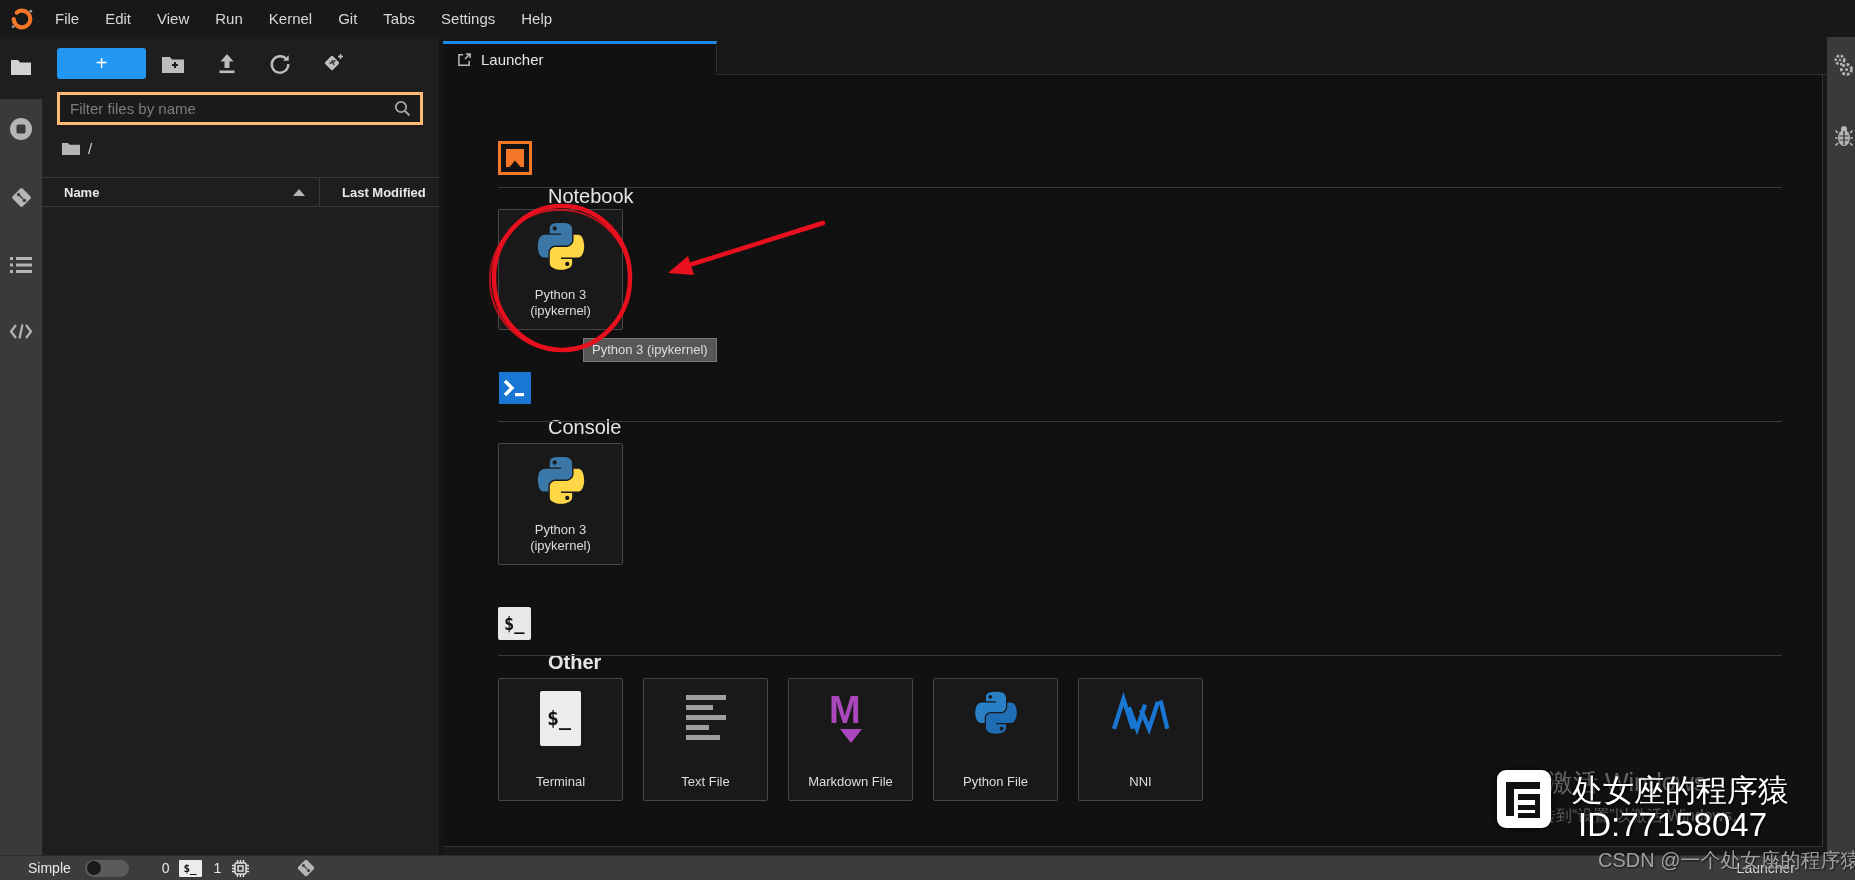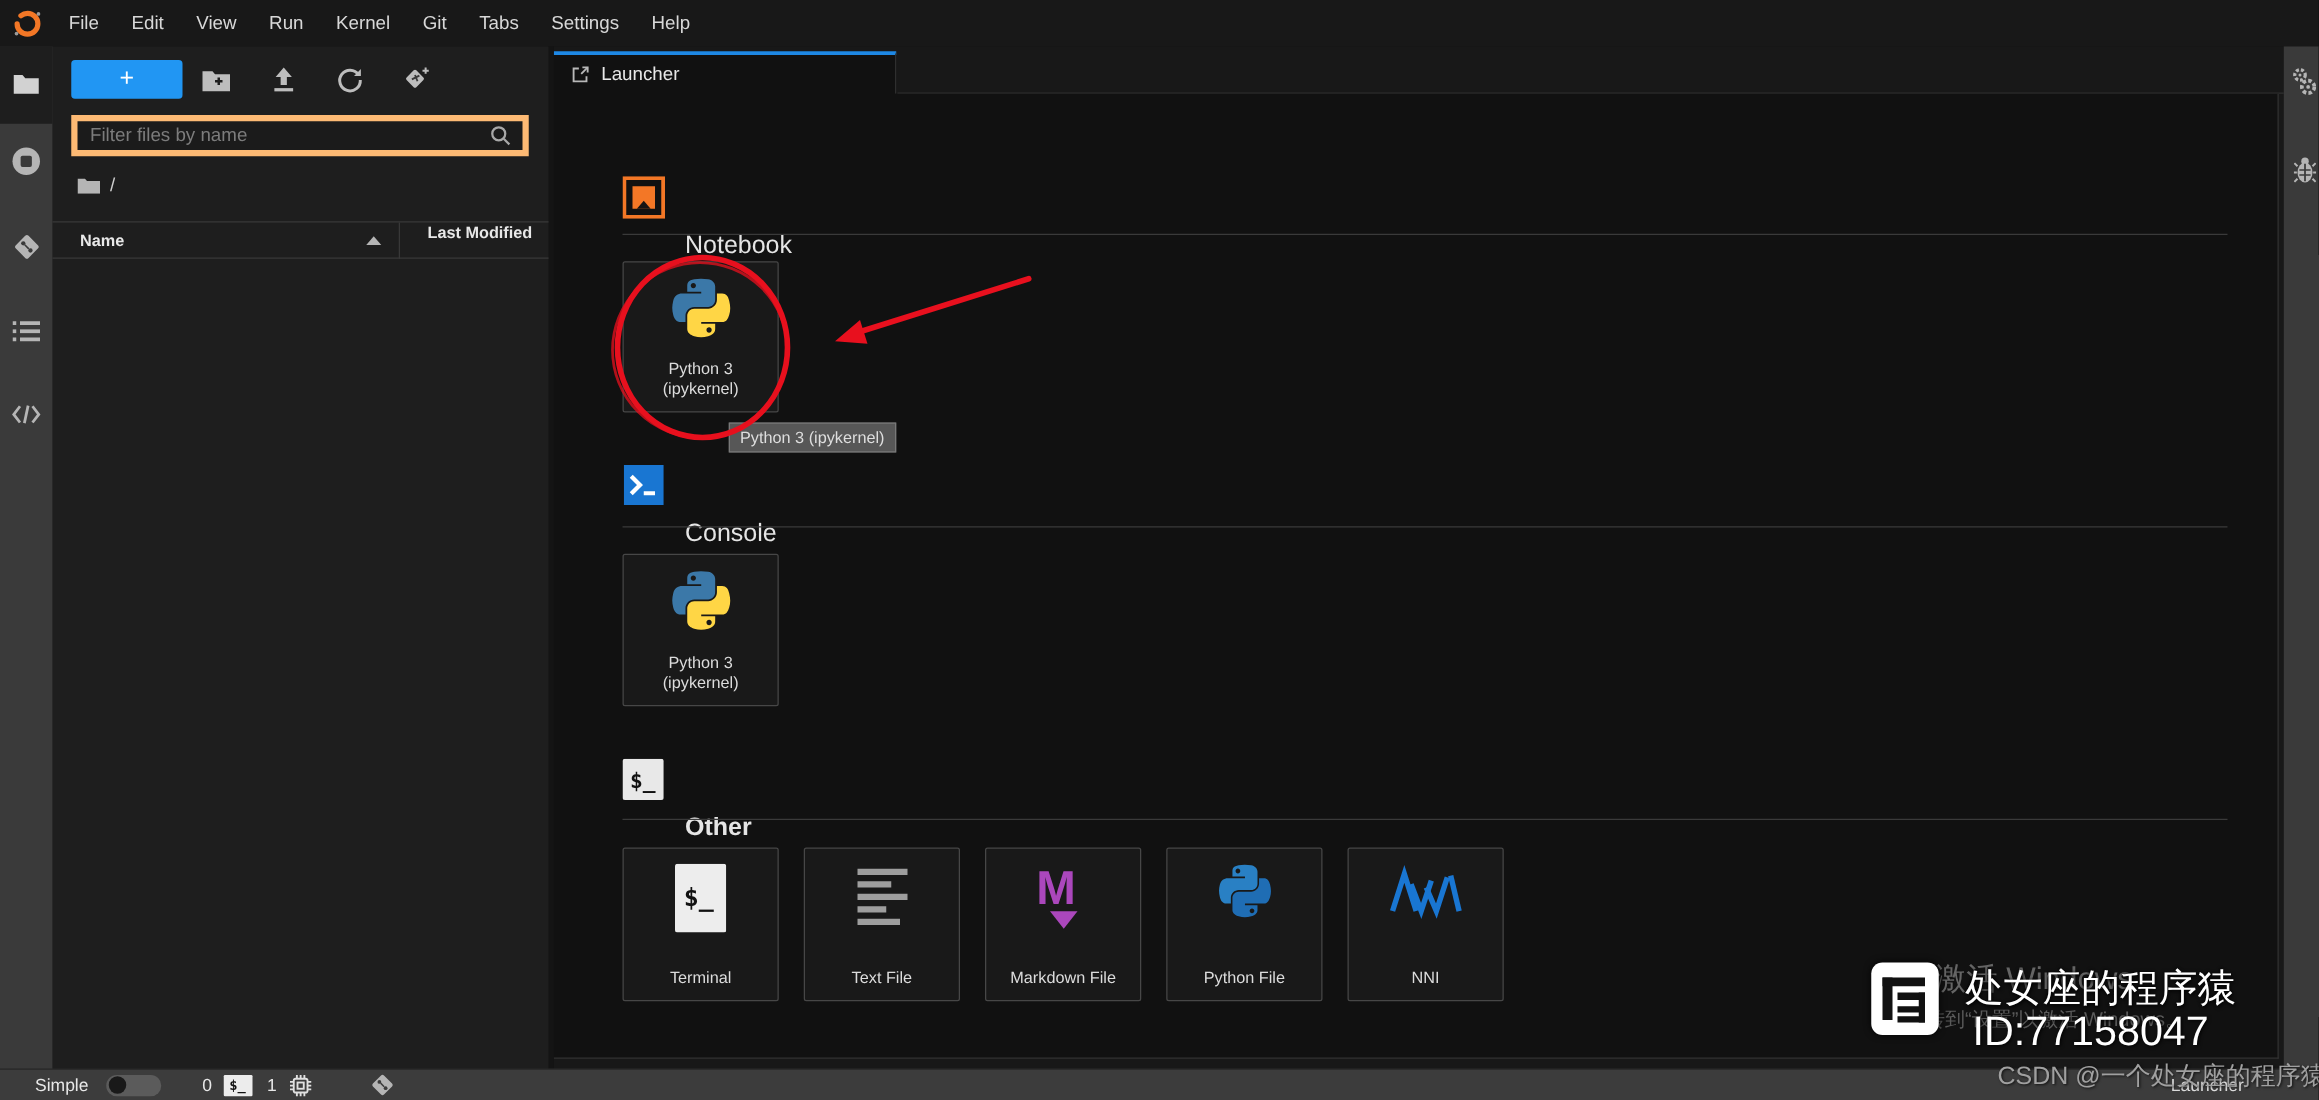--- a/index.html
+++ b/index.html
@@ -14,25 +14,25 @@
   .menu-item{color:#d8d8d8;font-size:15px;padding:0 13px;line-height:37px;cursor:default;}
   
   .leftstrip{left:0;top:37px;width:42px;height:818px;background:#3a3a3a;z-index:4;}
   .leftstrip .active-zone{position:absolute;left:0;top:0;width:42px;height:62px;background:#1e1e1e;}
   .strip-icon{position:absolute;left:9px;width:24px;height:24px;display:flex;align-items:center;justify-content:center;}
   
   .filebrowser{left:42px;top:37px;width:397px;height:818px;background:#1e1e1e;z-index:3;}
   .fb-divider-v{left:439px;top:37px;width:4px;height:818px;background:#141414;z-index:3;}
   .new-launcher-btn{position:absolute;left:15px;top:11px;width:89px;height:31px;background:#2196F3;border:none;border-radius:3px;color:#fff;font-size:20px;line-height:29px;cursor:pointer;}
   .fb-tool{position:absolute;top:14px;width:26px;height:26px;display:flex;align-items:center;justify-content:center;cursor:pointer;}
-  .fb-search{position:absolute;left:15px;top:55px;width:366px;height:33px;background:#1b1b1b;border:5px solid #fdba74;box-sizing:border-box;display:flex;align-items:center;}
+  .fb-search{position:absolute;left:15px;top:55px;width:366px;height:33px;background:#1b1b1b;border:3px solid #fdba74;box-sizing:border-box;display:flex;align-items:center;}
   .fb-search input{flex:1;background:transparent;border:none;outline:none;color:#cfcfcf;font-size:15px;padding:0 10px;font-family:"Liberation Sans",sans-serif;}
   .fb-search input::placeholder{color:#7c7c7c;}
   .fb-breadcrumb{position:absolute;left:20px;top:103px;display:flex;align-items:center;gap:8px;color:#cfcfcf;font-size:15px;}
-  .fb-header{position:absolute;left:0px;top:140px;width:397px;height:30px;border-top:1px solid #383838;border-bottom:1px solid #383838;box-sizing:border-box;display:flex;font-size:13px;font-weight:bold;color:#e8e8e8;}
+  .fb-header{position:absolute;left:0px;top:140px;width:397px;height:30px;border-top:1px solid #383838;border-bottom:1px solid #383838;box-sizing:border-box;display:flex;align-items:center;font-size:13px;font-weight:bold;color:#e8e8e8;}
   .fb-col-name{width:255px;padding-left:22px;display:flex;align-items:center;justify-content:space-between;cursor:pointer;}
   .fb-col-sep{width:1px;height:29px;background:#383838;}
   .fb-col-mod{padding-left:22px;cursor:pointer;}
   .sort-tri{width:0;height:0;border-left:6px solid transparent;border-right:6px solid transparent;border-bottom:7px solid #b5b5b5;margin-right:14px;}
   
   .mainarea{left:443px;top:37px;width:1384px;height:818px;background:#181818;z-index:2;}
   .tabbar-border{position:absolute;left:275px;top:37px;width:1109px;height:1px;background:#2f2f2f;}
   .launcher-tab{position:absolute;left:0;top:4px;width:274px;height:34px;background:#111;border-top:3px solid #1E88E5;border-right:1px solid #2f2f2f;box-sizing:border-box;display:flex;align-items:center;gap:9px;padding-left:14px;cursor:pointer;}
   .launcher-tab .tab-label{color:#e8e8e8;font-size:15px;}
   .content{position:absolute;left:0;top:38px;width:1379px;height:771px;background:#111;border-right:1px solid #333;border-bottom:1px solid #333;box-sizing:content-box;}

